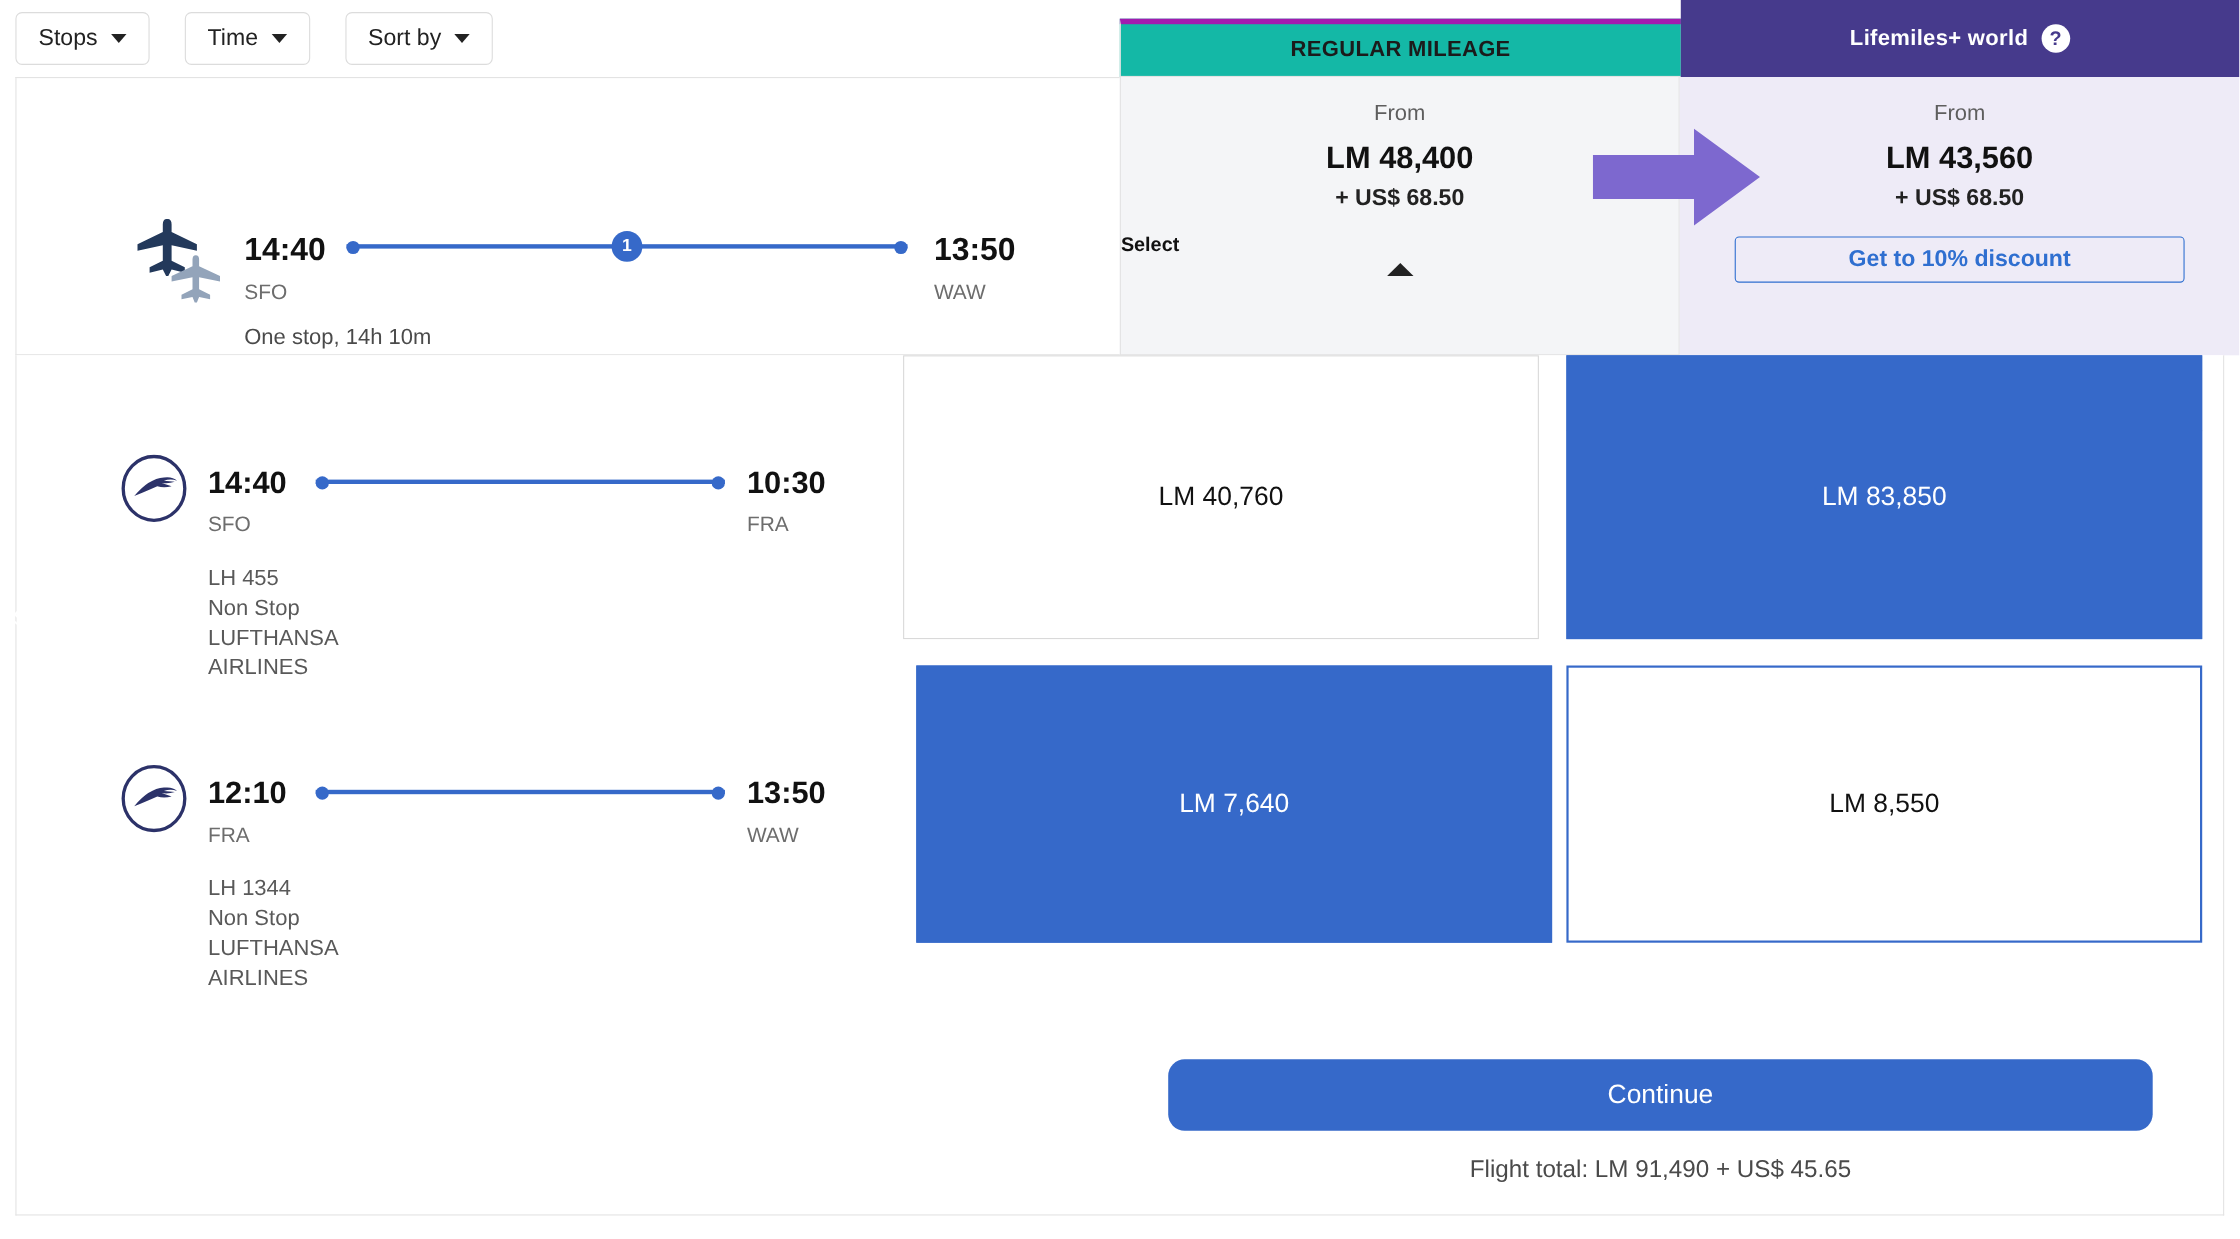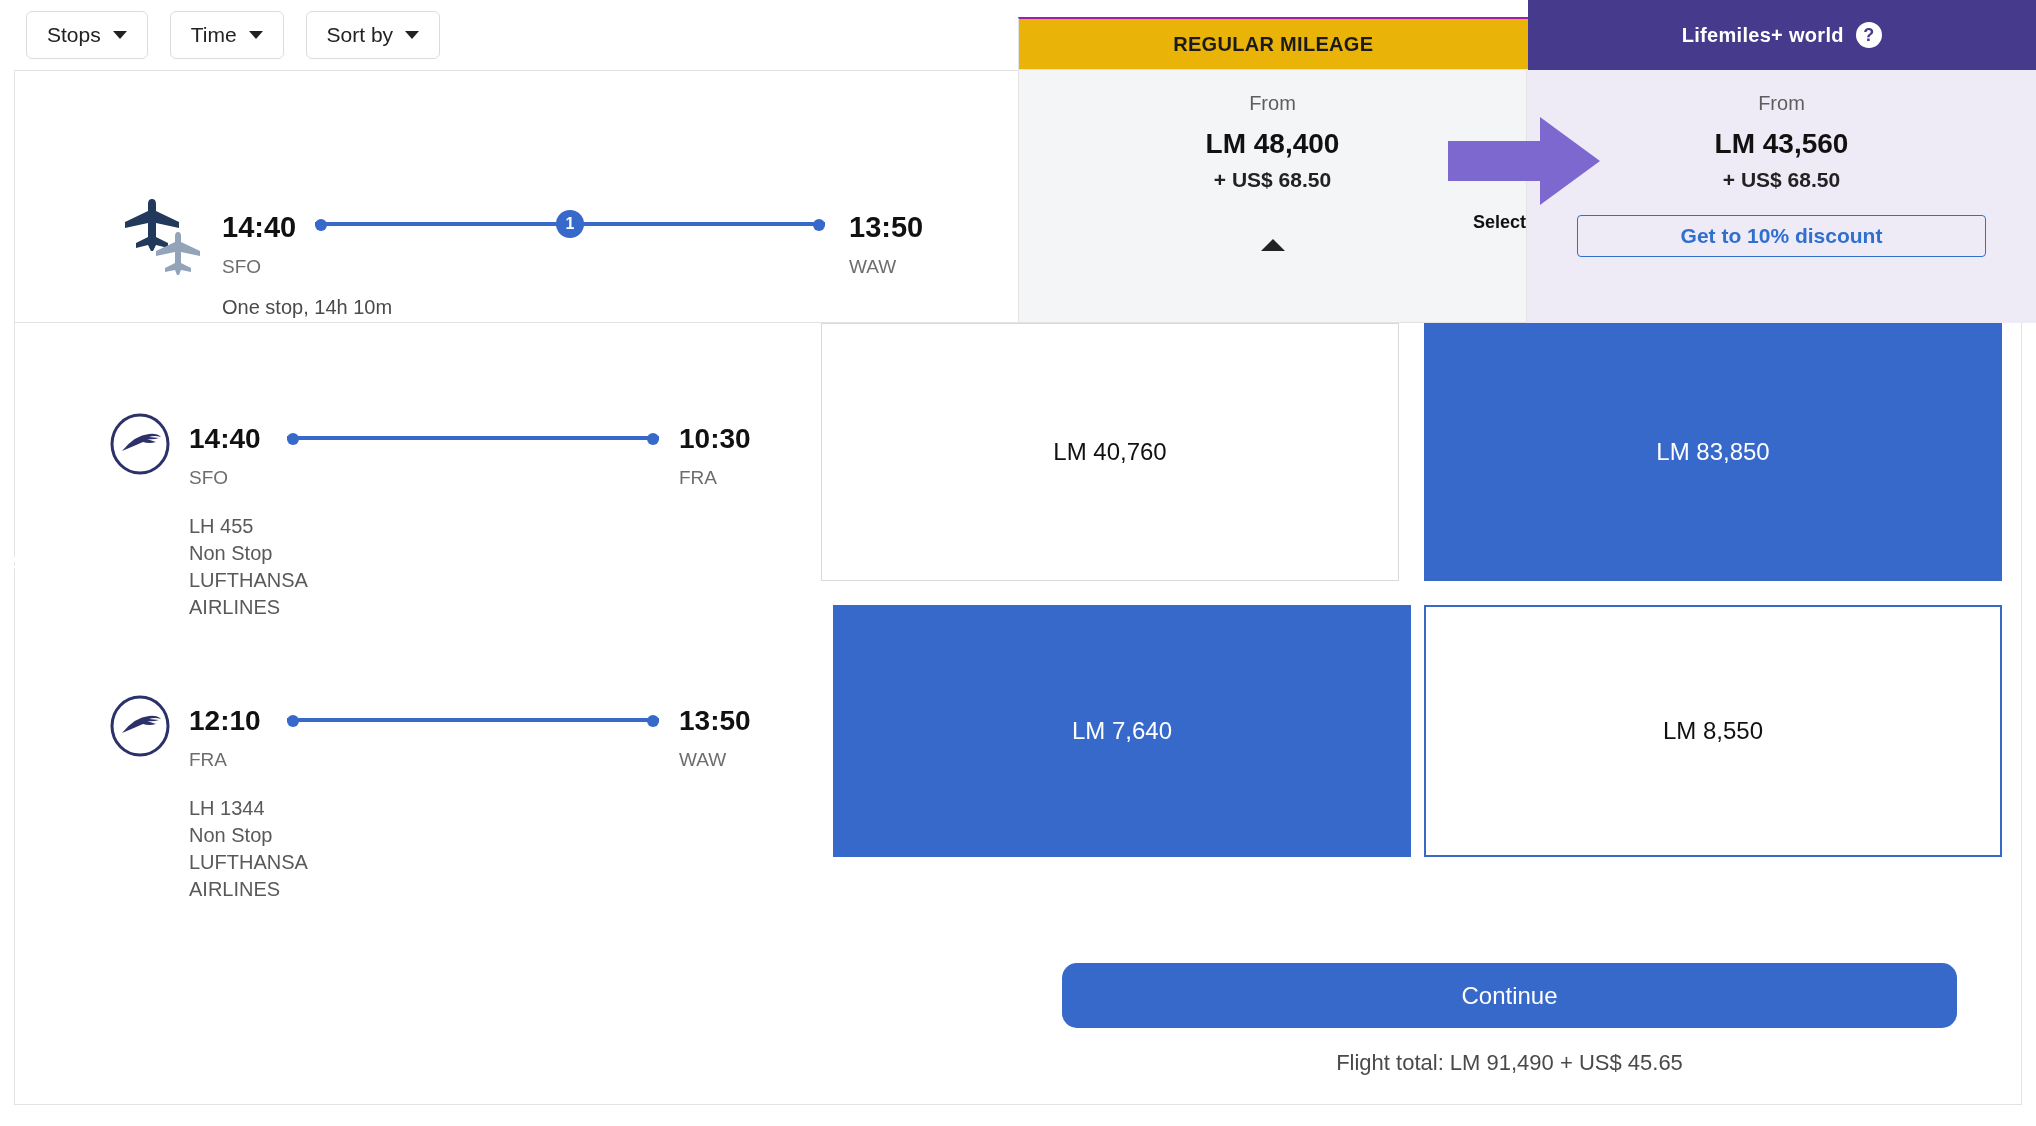--- a/index.html
+++ b/index.html
@@ -17,22 +17,22 @@
   }
 
   
   .toolbar {
     position: absolute;
     left: 0; top: 0;
     width: 1018px;
     height: 70px;
     display: flex;
     align-items: center;
-    gap: 22px;
-    padding-left: 26px;
+    gap: 32px;
+    padding-left: 14px;
     box-sizing: border-box;
   }
   .filter-btn {
     height: 48px;
     min-width: 100px;
     padding: 0 20px;
     border: 1px solid #dcdcdc;
     border-radius: 6px;
     background: #ffffff;
     display: flex;
@@ -65,24 +65,24 @@
     align-items: center;
     justify-content: center;
     gap: 12px;
     font-size: 20px;
     font-weight: bold;
     letter-spacing: 0.3px;
     cursor: pointer;
     box-sizing: border-box;
   }
   .tab-regular {
-    background: #eab308;
+    background: #14b8a6;
     color: #1b1b1b;
     border-left: 1px solid #e3e3e3;
-    border-top: 2px solid #a21caf;
+    border-top: 5px solid #a21caf;
     border-bottom: 1px solid #e3e3e3;
     margin-top: 17px;
     height: 53px;
   }
   .tab-lifemiles {
     background: #463a8c;
     color: #ffffff;
   }
   .help-badge {
     width: 26px; height: 26px;
@@ -211,21 +211,21 @@
   }
   .price-tax {
     position: absolute;
     left: 0; right: 0; top: 98px;
     text-align: center;
     font-size: 21px; color: #222222; font-weight: bold;
   }
   .select-box {
     position: absolute;
     left: 0; right: 0; top: 142px;
-    text-align: right;
+    text-align: left;
     cursor: pointer;
   }
   .select-label {
     font-size: 18px; font-weight: bold; color: #111111;
   }
   .caret-up {
     width: 0; height: 0;
     margin: 6px auto 0 auto;
     border-left: 12px solid transparent;
     border-right: 12px solid transparent;

